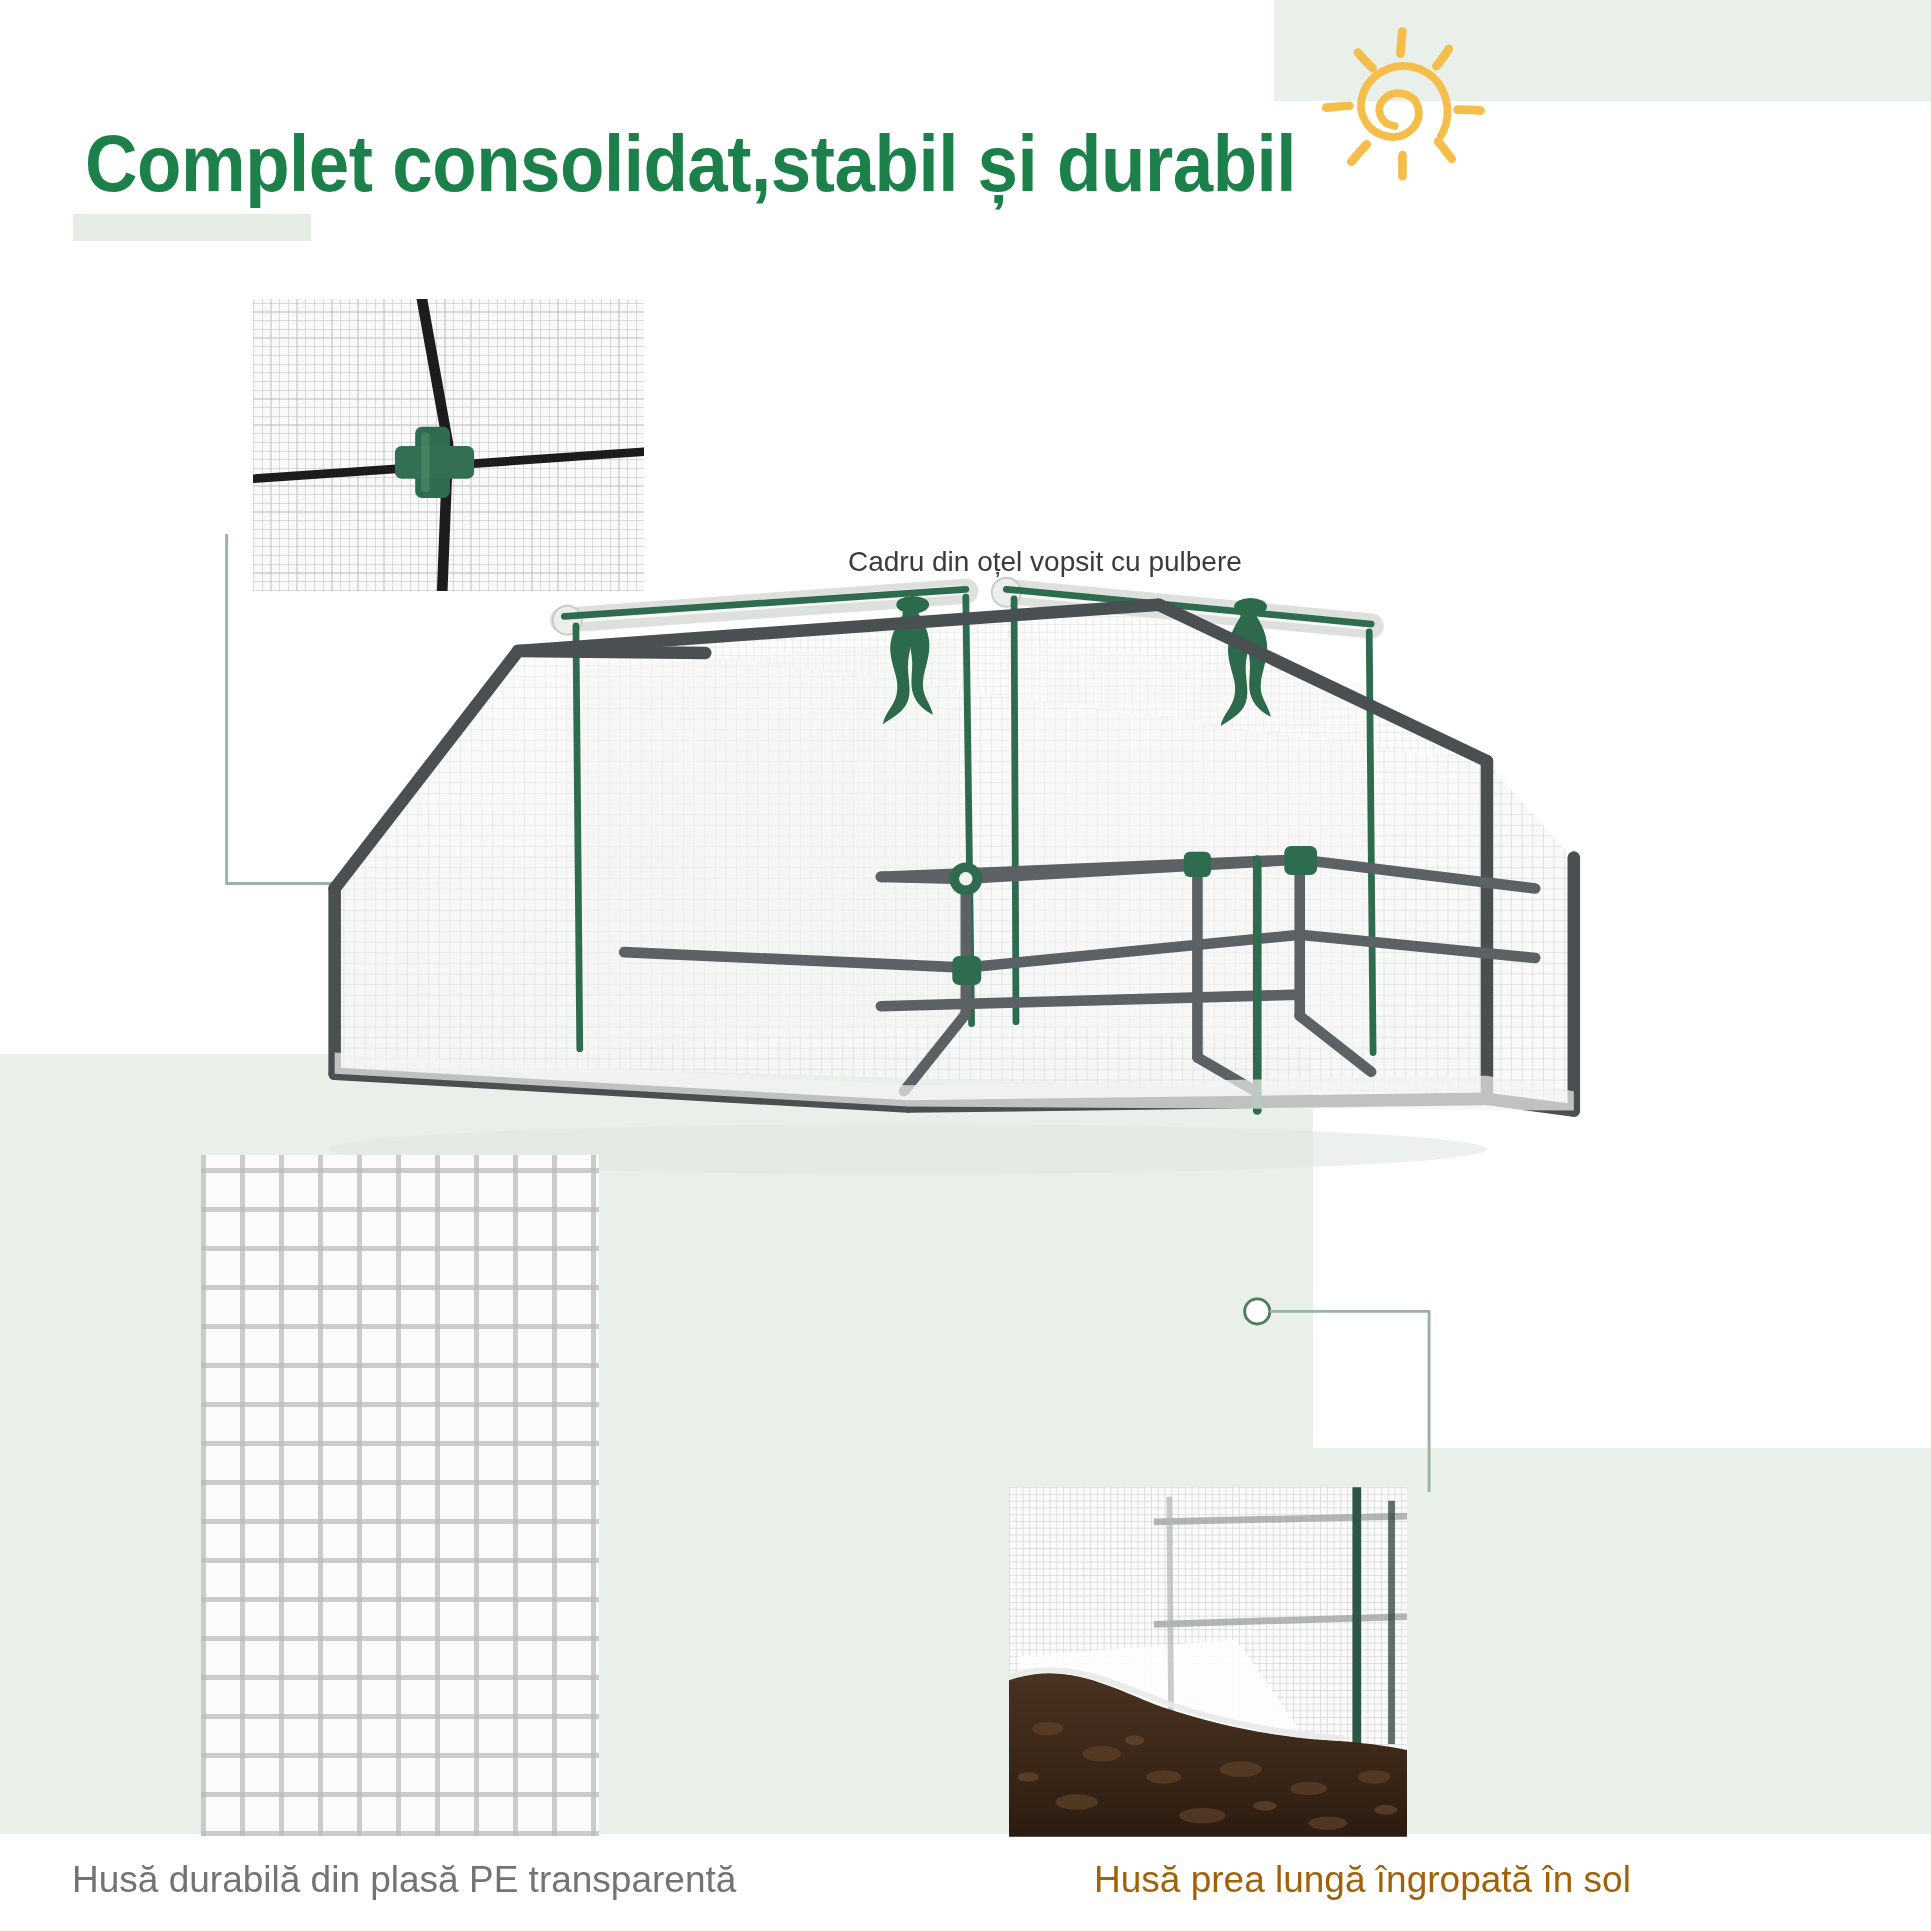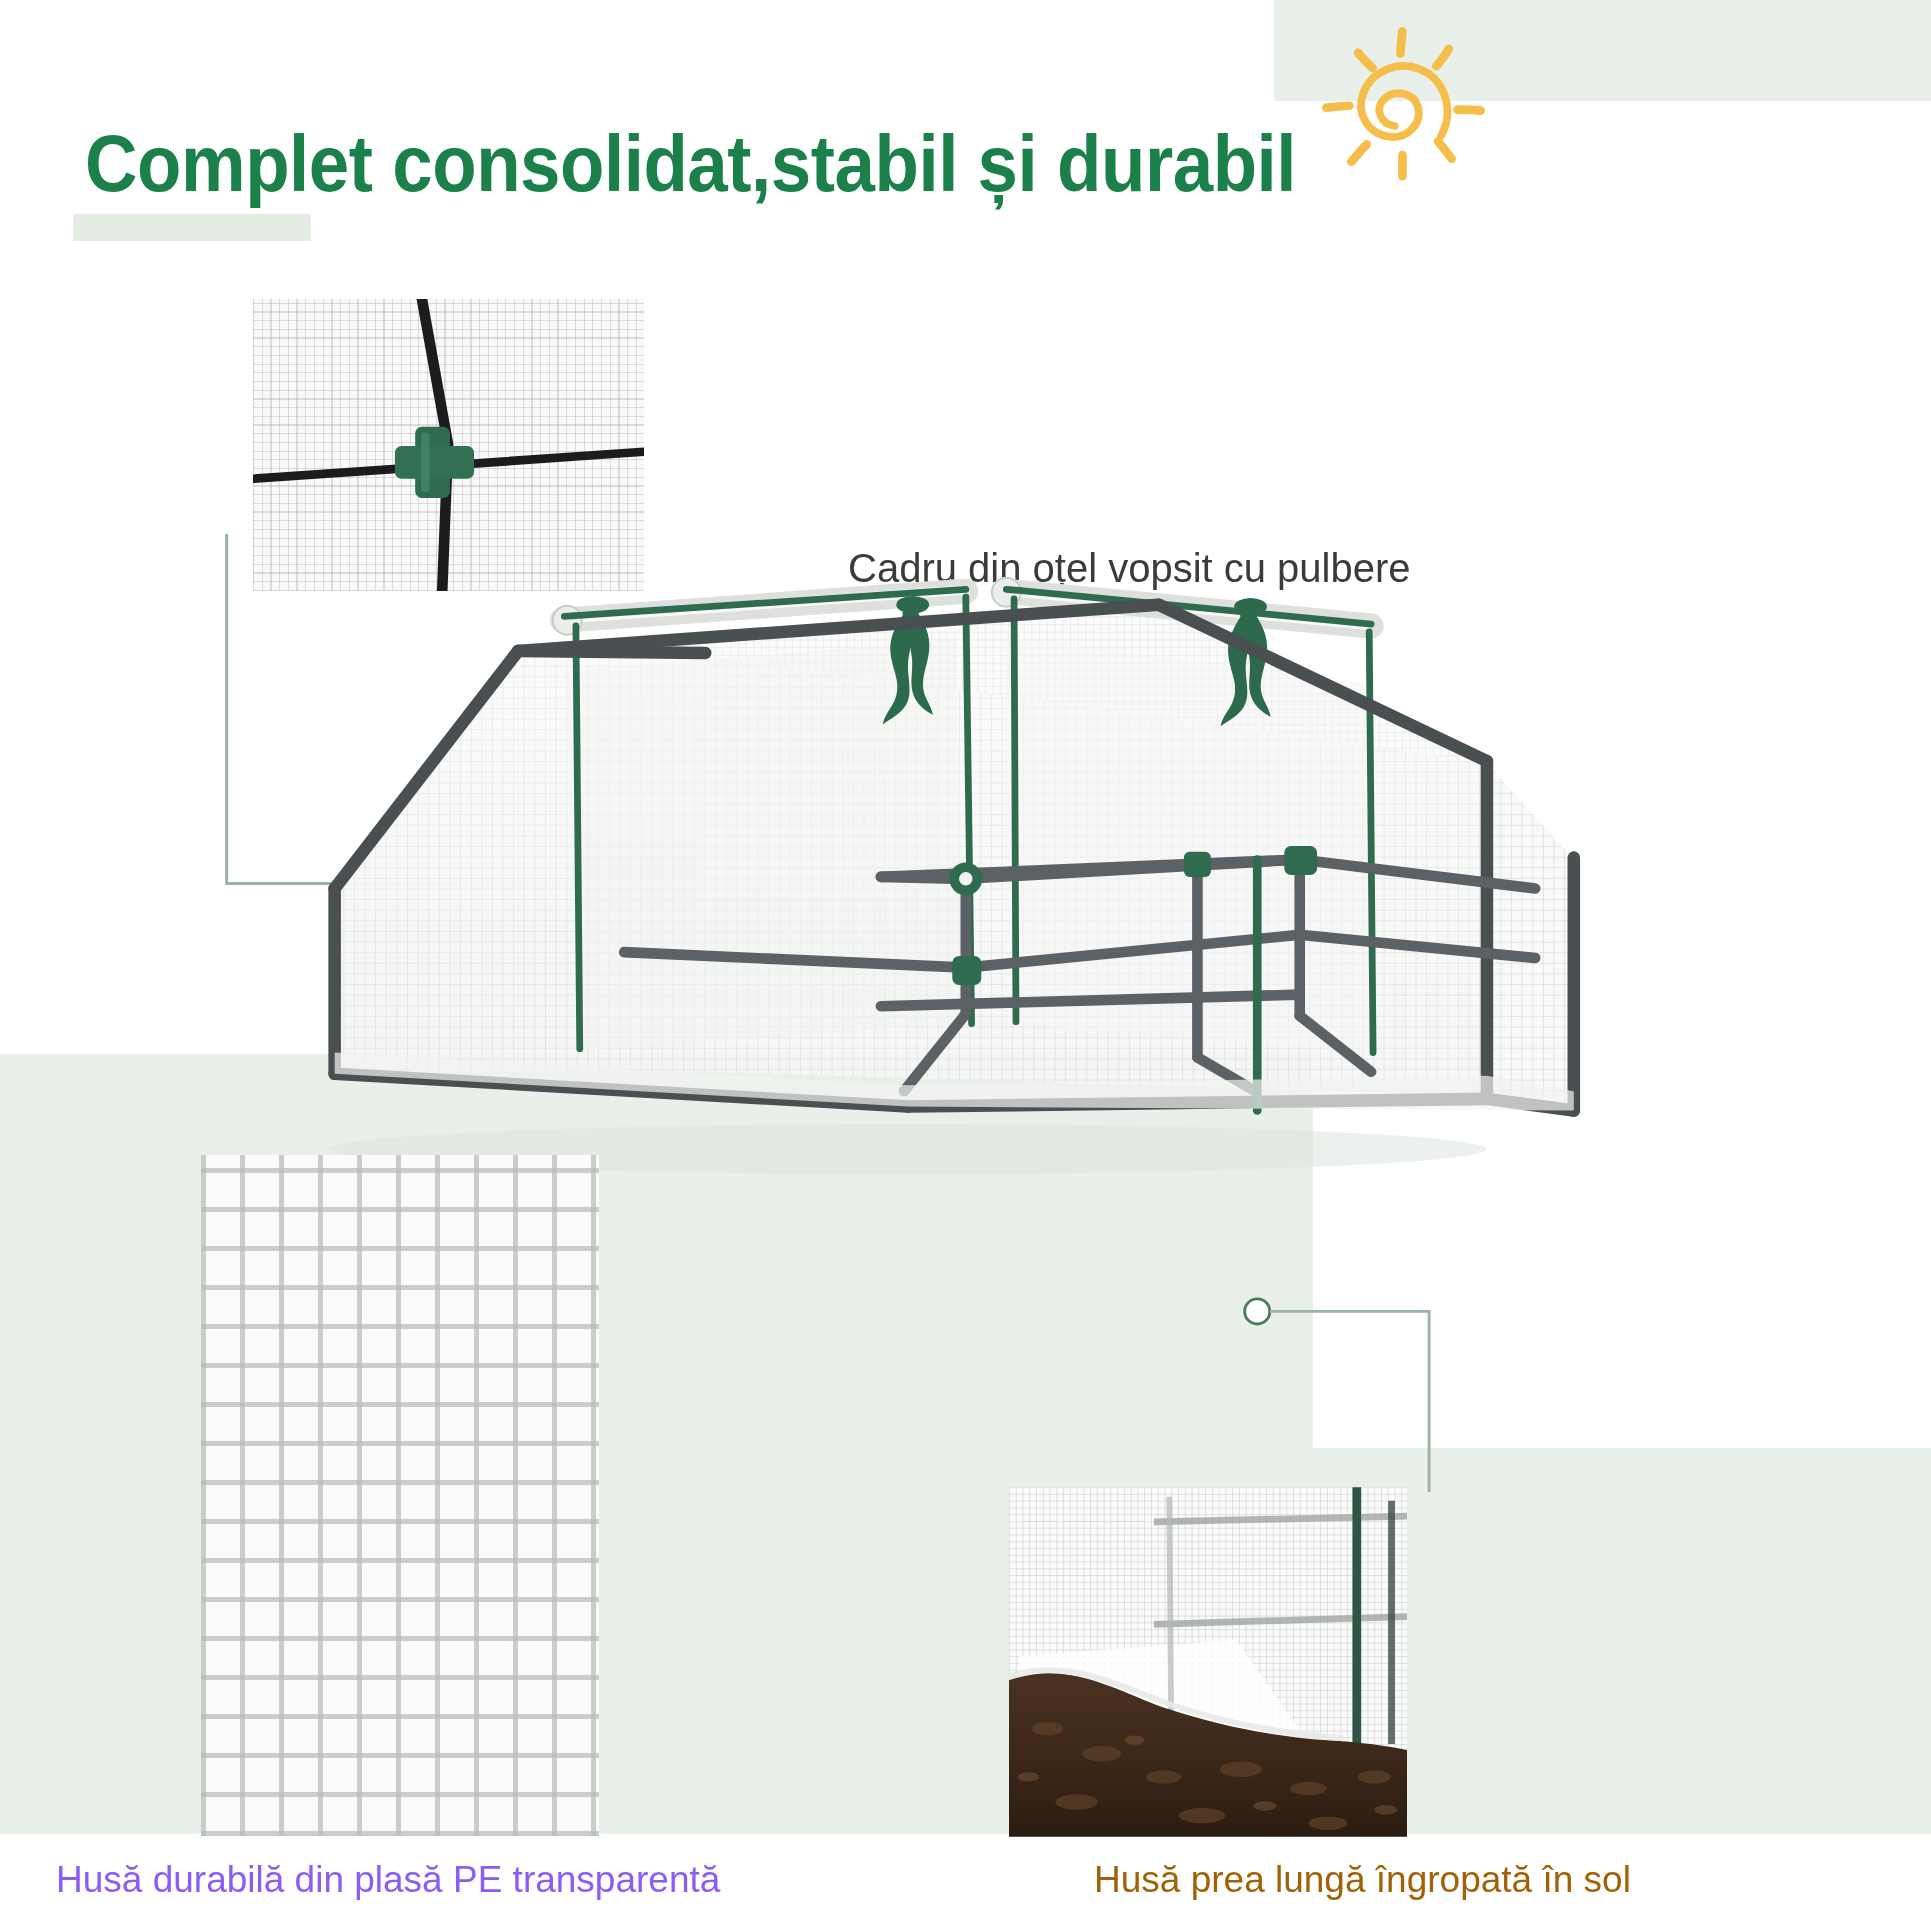--- a/index.html
+++ b/index.html
@@ -40,25 +40,25 @@
     position:absolute;left:73px;top:214px;width:238px;height:27px;
     background:#e4ece4;
   }
 
   
   .sun{position:absolute;left:1305px;top:11.6px;width:193px;height:174px;}
 
   
   .label-frame{
     position:absolute;left:848px;top:546px;
-    font-size:40px;color:#3b3b3b;white-space:nowrap;font-weight:400;
+    font-size:28px;color:#3b3b3b;white-space:nowrap;font-weight:400;
   }
   .caption-left{
-    position:absolute;left:56px;top:1859px;
-    font-size:37px;color:#8b5cf6;white-space:nowrap;text-align:center;
+    position:absolute;left:72px;top:1859px;
+    font-size:37px;color:#737373;white-space:nowrap;text-align:center;
   }
   .caption-right{
     position:absolute;left:1094px;top:1859px;
     font-size:37px;color:#a16207;white-space:nowrap;
   }
 
   
   .inset{position:absolute;overflow:hidden;background:#fdfdfd;}
   .inset-topleft{left:253px;top:299px;width:391px;height:292px;}
   .inset-bottomleft{left:201px;top:1155px;width:398px;height:681px;}

